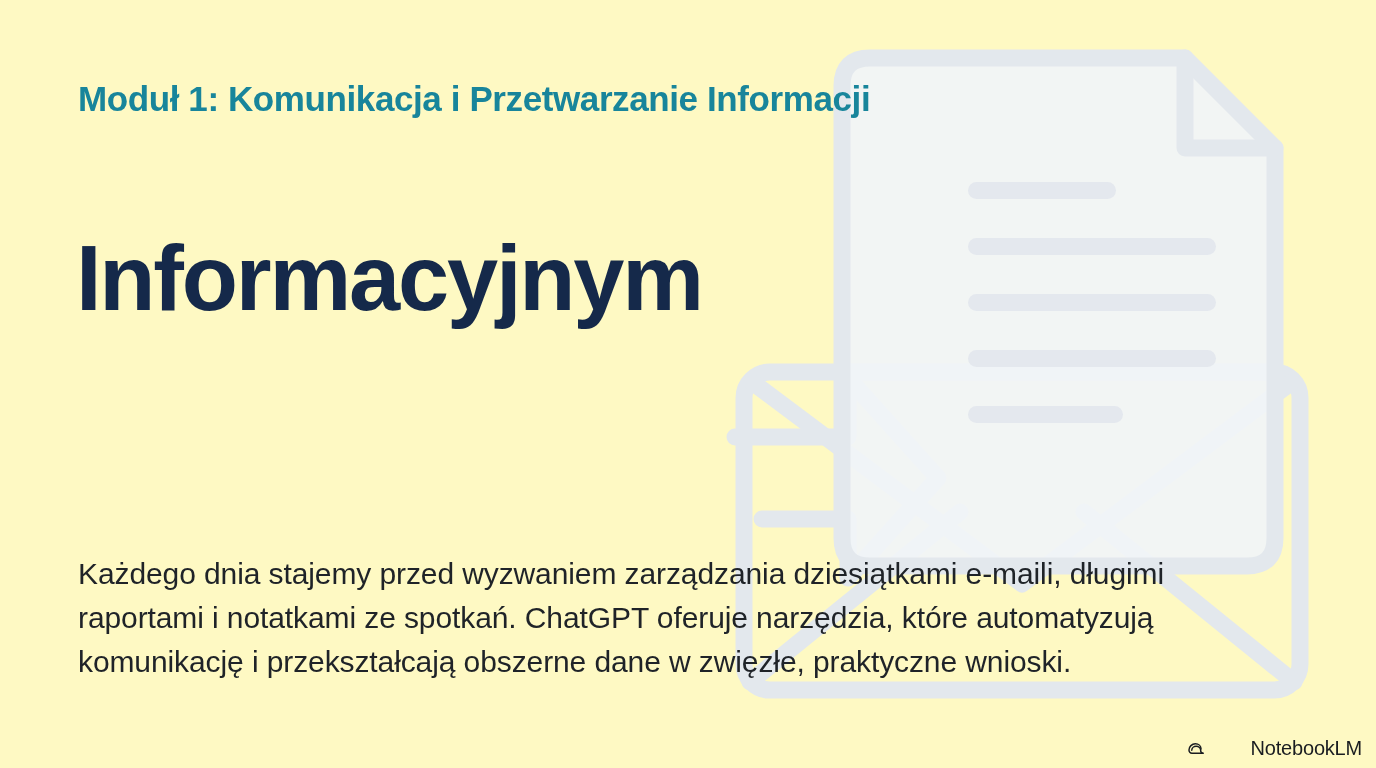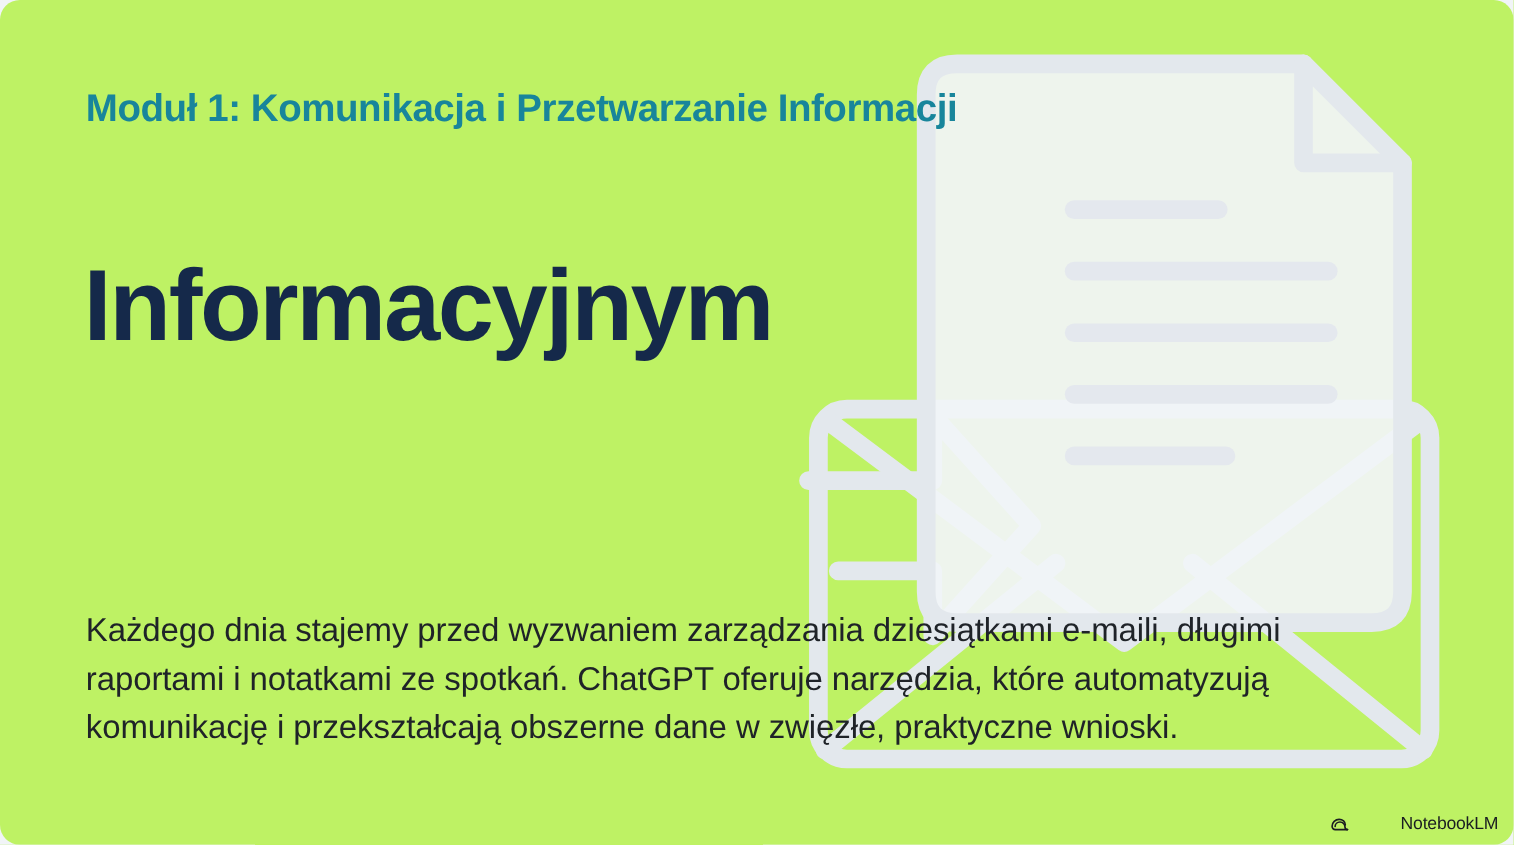--- a/index.html
+++ b/index.html
@@ -13,23 +13,22 @@
     overflow: hidden;
     background: #f1f4f7;
     font-family: "Liberation Sans", sans-serif;
     -webkit-font-smoothing: antialiased;
   }
 
   #slide {
     position: relative;
     width: 1376px;
     height: 768px;
-    background: #bef264;
+    background: #fef9c3;
     overflow: hidden;
-    border-radius: 18px;
   }
 
   
   #bg-art {
     position: absolute;
     top: 0;
     left: 0;
     width: 1376px;
     height: 768px;
     z-index: 0;
@@ -96,21 +95,21 @@
     gap: 6px;
     z-index: 3;
   }
   #watermark .wm-icon {
     display: block;
     width: 17px;
     height: 17px;
     line-height: 0;
   }
   #watermark .wm-text {
-    font-size: 16px;
+    font-size: 20px;
     font-weight: 500;
     color: #1a1d21;
     letter-spacing: -0.2px;
     line-height: 1;
     margin-left: 40px;
   }
 </style>
 </head>
 <body>
 

